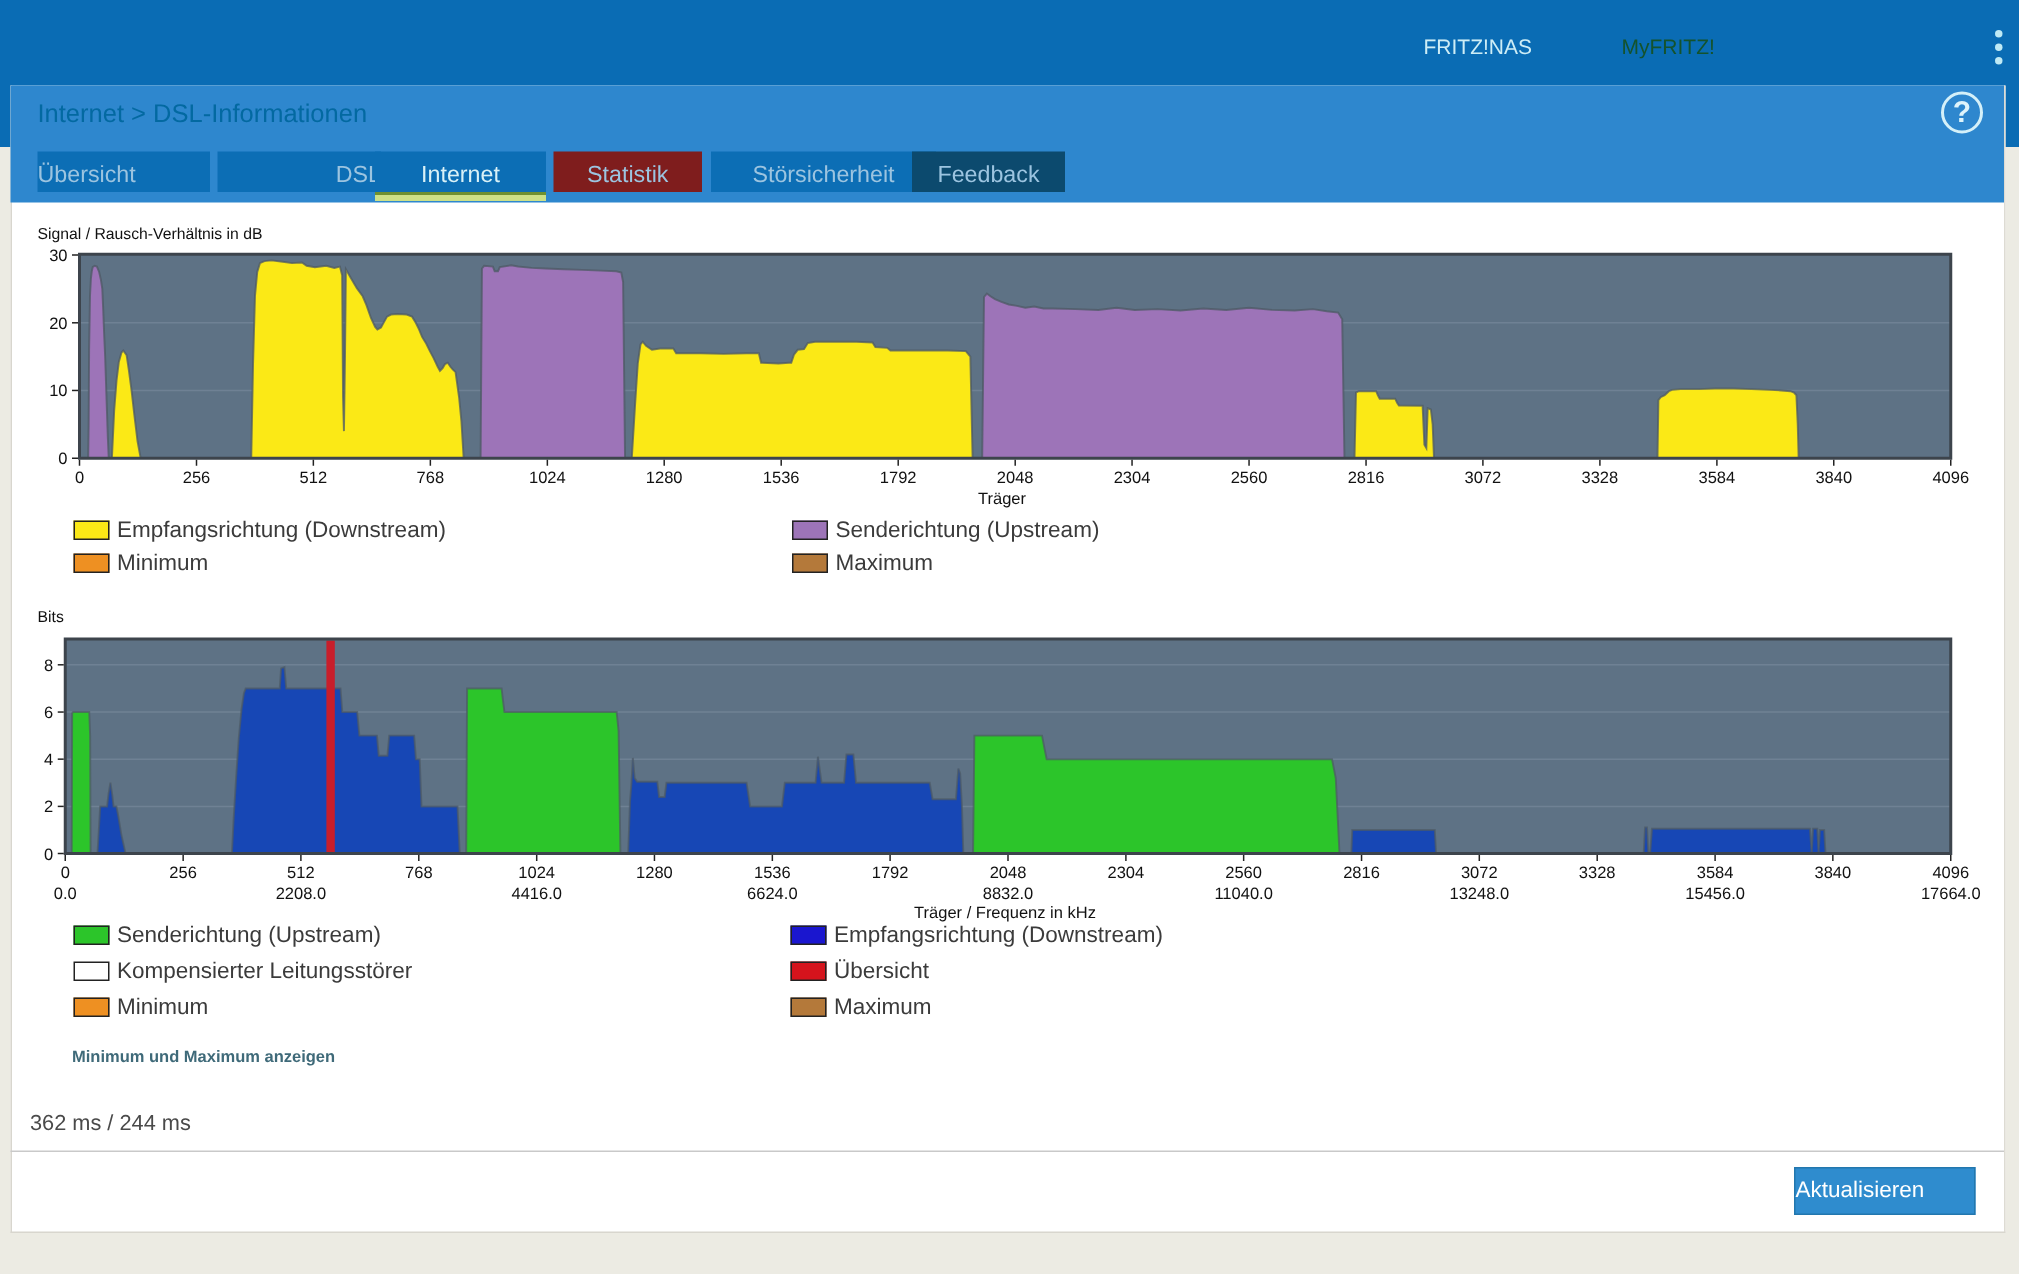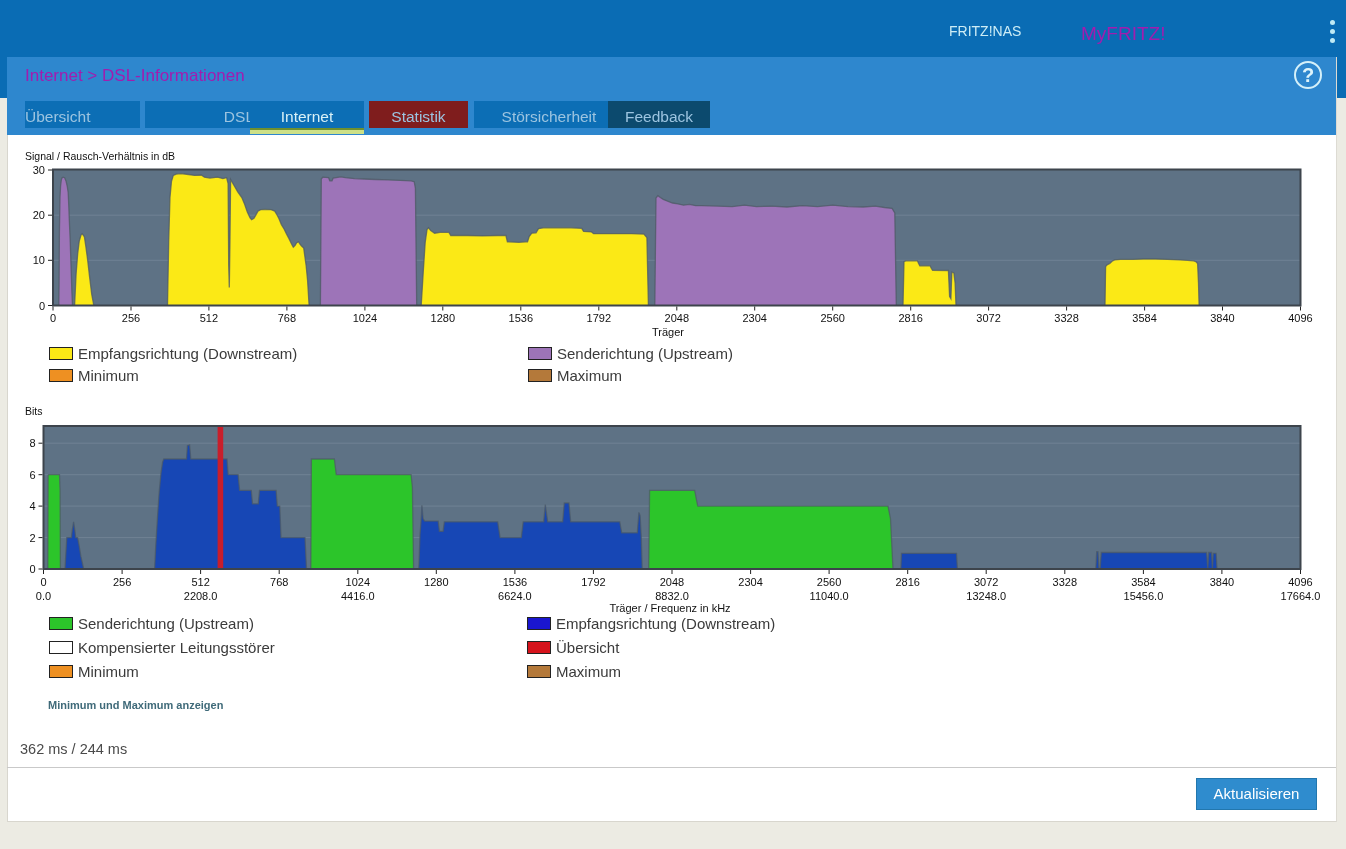--- a/index.html
+++ b/index.html
@@ -4,28 +4,28 @@
 html,body{margin:0;padding:0}
 body{width:1346px;height:849px;overflow:hidden;background:#ecebe3;font-family:"Liberation Sans",sans-serif}
 .abs{position:absolute}
 </style></head>
 <body>
 <div class="abs" style="left:0;top:0;width:1346px;height:849px">
 
   <div class="abs" style="left:0;top:0;width:1346px;height:98px;background:#0a6cb4"></div>
 
   <div class="abs" style="left:949px;top:23px;font-size:14px;color:#cdedf6">FRITZ!NAS</div>
-  <div class="abs" style="left:1081px;top:23px;font-size:19px;color:#a21caf">MyFRITZ!</div>
+  <div class="abs" style="left:1081px;top:23px;font-size:14px;color:#14532d">MyFRITZ!</div>
   <div class="abs" style="left:1330px;top:20px;width:5px;height:5px;border-radius:50%;background:#bfeaf5"></div>
   <div class="abs" style="left:1330px;top:29px;width:5px;height:5px;border-radius:50%;background:#bfeaf5"></div>
   <div class="abs" style="left:1330px;top:38px;width:5px;height:5px;border-radius:50%;background:#bfeaf5"></div>
 
   <div class="abs" style="left:7px;top:57px;width:1330px;height:765px;background:#ffffff;border-left:1px solid #d8d6ce;border-right:1px solid #dddbd3;border-bottom:1px solid #d8d6ce;box-sizing:border-box"></div>
   <div class="abs" style="left:7px;top:57px;width:1329px;height:78px;background:#2e87ce"></div>
-  <div class="abs" style="left:25px;top:66px;font-size:17px;color:#a21caf">Internet &gt; DSL-Informationen</div>
+  <div class="abs" style="left:25px;top:66px;font-size:17px;color:#0369a1">Internet &gt; DSL-Informationen</div>
   <div class="abs" style="left:1294px;top:61px;width:24px;height:24px;border:2.5px solid #d4f0f9;border-radius:50%;color:#def4fb;font-size:20px;font-weight:bold;text-align:center;line-height:25px">?</div>
 <div style="position:absolute;left:25px;top:101px;width:115px;height:27px;background:#0c6eb5;color:#9cc4e0;font-size:15.5px;line-height:32px">Übersicht</div>
 <div style="position:absolute;left:145px;top:101px;width:109px;height:27px;background:#0c6eb5;color:#9cc4e0;font-size:15.5px;text-align:right;line-height:32px">DSL</div>
 <div style="position:absolute;left:250px;top:101px;width:114px;height:27px;background:#0c6eb5;color:#d9f1f7;font-size:15.5px;text-align:center;line-height:32px">Internet</div>
 <div style="position:absolute;left:250px;top:128px;width:114px;height:2px;background:#6f9030"></div>
 <div style="position:absolute;left:250px;top:130px;width:114px;height:4px;background:#cde087"></div>
 <div style="position:absolute;left:369px;top:101px;width:99px;height:27px;background:#7f1d1d;color:#9cc4e0;font-size:15.5px;text-align:center;line-height:32px">Statistik</div>
 <div style="position:absolute;left:474px;top:101px;width:150px;height:27px;background:#0c6eb5;color:#9cc4e0;font-size:15.5px;text-align:center;line-height:32px">Störsicherheit</div>
 <div style="position:absolute;left:608px;top:101px;width:102px;height:27px;background:#0c4a6e;color:#9cc4e0;font-size:15.5px;text-align:center;line-height:32px">Feedback</div>
 <svg style="position:absolute;left:0;top:0" width="1346" height="849" viewBox="0 0 1346 849" font-family="Liberation Sans, sans-serif">
@@ -190,14 +190,14 @@
     <div style="position:absolute;left:78px;top:639px;font-size:15px;color:#3b3b3b">Kompensierter Leitungsstörer</div>
 <div style="position:absolute;left:527px;top:641px;width:22px;height:11px;background:#d6131c;border:1px solid #222"></div>
     <div style="position:absolute;left:556px;top:639px;font-size:15px;color:#3b3b3b">Übersicht</div>
 <div style="position:absolute;left:49px;top:665px;width:22px;height:11px;background:#ee9022;border:1px solid #222"></div>
     <div style="position:absolute;left:78px;top:663px;font-size:15px;color:#3b3b3b">Minimum</div>
 <div style="position:absolute;left:527px;top:665px;width:22px;height:11px;background:#b4793a;border:1px solid #222"></div>
     <div style="position:absolute;left:556px;top:663px;font-size:15px;color:#3b3b3b">Maximum</div>
   <div class="abs" style="left:48px;top:699px;font-size:11px;font-weight:bold;color:#3f6a79">Minimum und Maximum anzeigen</div>
   <div class="abs" style="left:20px;top:741px;font-size:14.5px;color:#4a4a4a">362 ms / 244 ms</div>
   <div class="abs" style="left:7px;top:767px;width:1329px;height:1px;background:#c9c9c9"></div>
-  <div class="abs" style="left:1196px;top:778px;width:119px;height:30px;background:#2f8cce;border:1px solid #2277ae;color:#ffffff;font-size:15px;text-align:center;line-height:30px">Aktualisieren</div>
+  <div class="abs" style="left:1196px;top:778px;width:119px;height:30px;background:#2f8cce;border:1px solid #2277ae;color:#ffffff;font-size:15px;text-align:left;line-height:30px">Aktualisieren</div>
 </div>
 
 </body></html>

